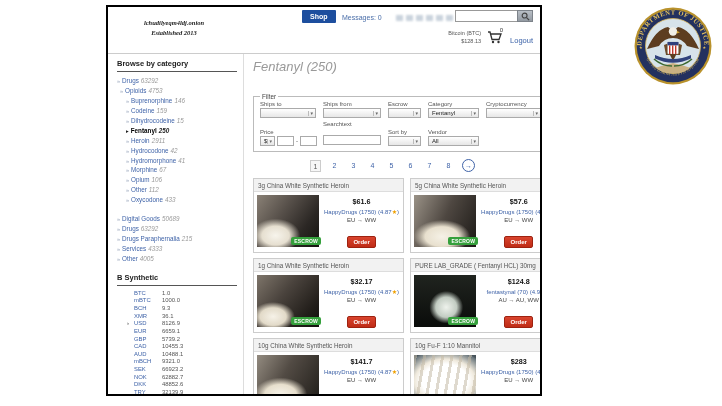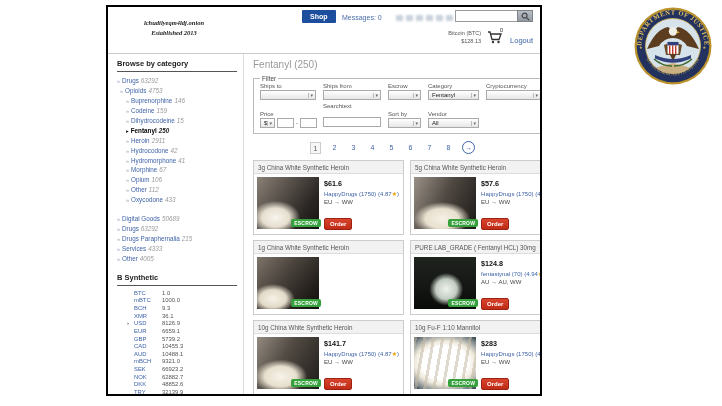--- a/index.html
+++ b/index.html
@@ -47,21 +47,21 @@
   .cat-item.selected .bullet{color:#222;}
   .gap{height:9px;}
   .fx{font-size:5.9px;line-height:1.12;margin-top:3px;padding-left:10px;}
   .fx-row{display:flex;margin-bottom:1px;}
   .fx-mark{width:7px;color:#333;}
   .fx-code{width:28px;color:#3f63a8;}
   .fx-val{color:#555;}
 
   
   .main{flex:1;padding:4px 8px 0 9px;min-width:0;overflow:hidden;}
-  .page-title{font-size:10px;color:#999;margin:1px 0 5px;}
+  .page-title{font-size:13px;font-style:italic;color:#999;margin:1px 0 19px;}
   fieldset.filter{border:1px solid #bbb;margin:0;padding:1px 6px 5px;}
   fieldset.filter legend{font-size:6.3px;color:#444;padding:0 2px;}
   .f-grid{display:grid;grid-template-columns:56px 58px 33px 51px 55px 1fr;grid-template-rows:auto auto;
     column-gap:7px;row-gap:3px;align-items:end;}
   .f-label{font-size:6px;color:#555;margin-bottom:1px;}
   .sel{border:1px solid #aaa;background:linear-gradient(#fff,#e6e6e6);height:10px;font-size:6px;color:#222;
     display:flex;align-items:center;justify-content:space-between;padding:0 1px 0 3px;cursor:pointer;}
   .sel .selv{overflow:hidden;white-space:nowrap;}
   .chev{font-size:5px;color:#666;border-left:1px solid #bbb;padding:0 1px;line-height:1;}
   .inp{border:1px solid #aaa;height:10px;width:100%;font-size:6px;padding:0 2px;outline:none;background:#fff;}
@@ -80,21 +80,21 @@
     font-size:7px;line-height:12px;text-align:center;cursor:pointer;}
 
   .grid{display:grid;grid-template-columns:1fr 1fr;gap:5px 6px;}
   .card{border:1px solid #ccc;background:#fff;}
   .card-h{background:#f2f2f2;border-bottom:1px solid #ddd;font-size:6.3px;color:#555;
     padding:2.5px 4px;white-space:nowrap;overflow:hidden;}
   .card-b{display:flex;padding:3px 4px 4px 3px;gap:5px;min-height:60px;}
   .pimg{width:62px;height:52px;position:relative;flex:none;}
   .escrow{position:absolute;bottom:2px;right:-2px;background:#35a03c;color:#fff;
     font-size:5px;font-weight:bold;padding:1px 3px;border-radius:2px;letter-spacing:.2px;}
-  .pinfo{flex:1;display:flex;flex-direction:column;align-items:flex-start;font-size:6px;padding-top:2px;min-width:0;}
+  .pinfo{flex:1;display:flex;flex-direction:column;align-items:center;font-size:6px;padding-top:2px;min-width:0;}
   .price{font-size:7.2px;font-weight:bold;color:#111;}
   .vendor{color:#3f63a8;margin-top:2px;white-space:nowrap;}
   .star{color:#f0a000;}
   .route{color:#444;margin-top:2px;}
   .order-btn{margin-top:auto;background:linear-gradient(#d9442e,#bf2b16);border:1px solid #9e2210;
     color:#fff;font-size:6px;font-weight:bold;padding:2px 5px;border-radius:2px;cursor:pointer;}
 
   
   .img-h1{background:radial-gradient(ellipse 55% 45% at 30% 78%,#f7f4ec 0%,#e6dfd0 40%,rgba(90,82,70,0) 72%),
     linear-gradient(125deg,#8a8176 0%,#57504a 38%,#2b2724 72%,#15120f 100%);}
@@ -455,20 +455,26 @@
                 <button class="order-btn">Order</button>
               </div>
             </div>
           </div>
 
           <div class="card">
             <div class="card-h">1g China White Synthetic Heroin</div>
             <div class="card-b">
               <div class="pimg img-h3">
                 <span class="escrow">ESCROW</span>
+              </div>
+              <div class="pinfo">
+                <span class="price">$32.17</span>
+                <span class="vendor"><span>HappyDrugs (1750)</span> <span>(4.87</span><span class="star">★</span><span>)</span></span>
+                <span class="route">EU → WW</span>
+                <button class="order-btn">Order</button>
               </div>
             </div>
           </div>
 
           <div class="card">
             <div class="card-h">PURE LAB_GRADE ( Fentanyl HCL) 30mg</div>
             <div class="card-b">
               <div class="pimg img-bag">
                 <span class="escrow">ESCROW</span>
               </div>

